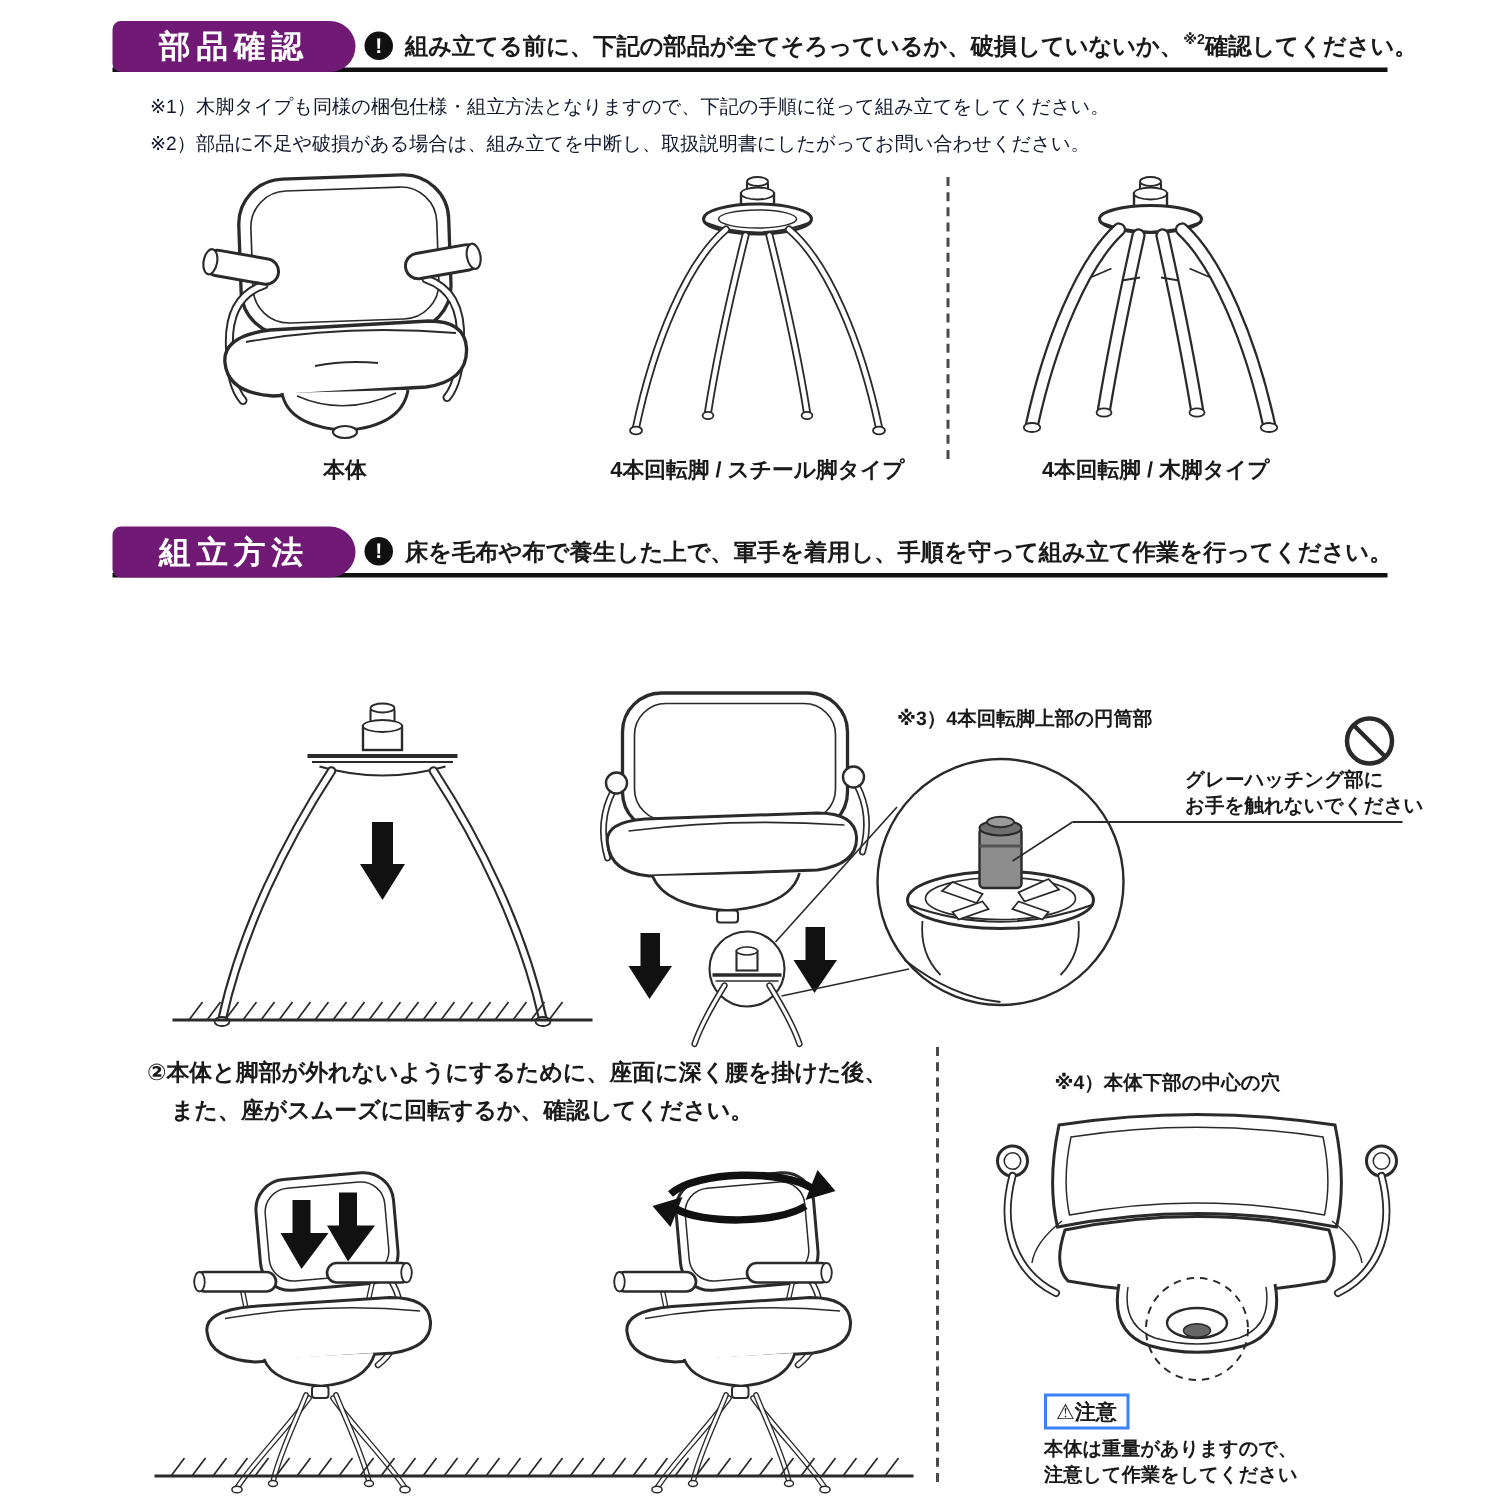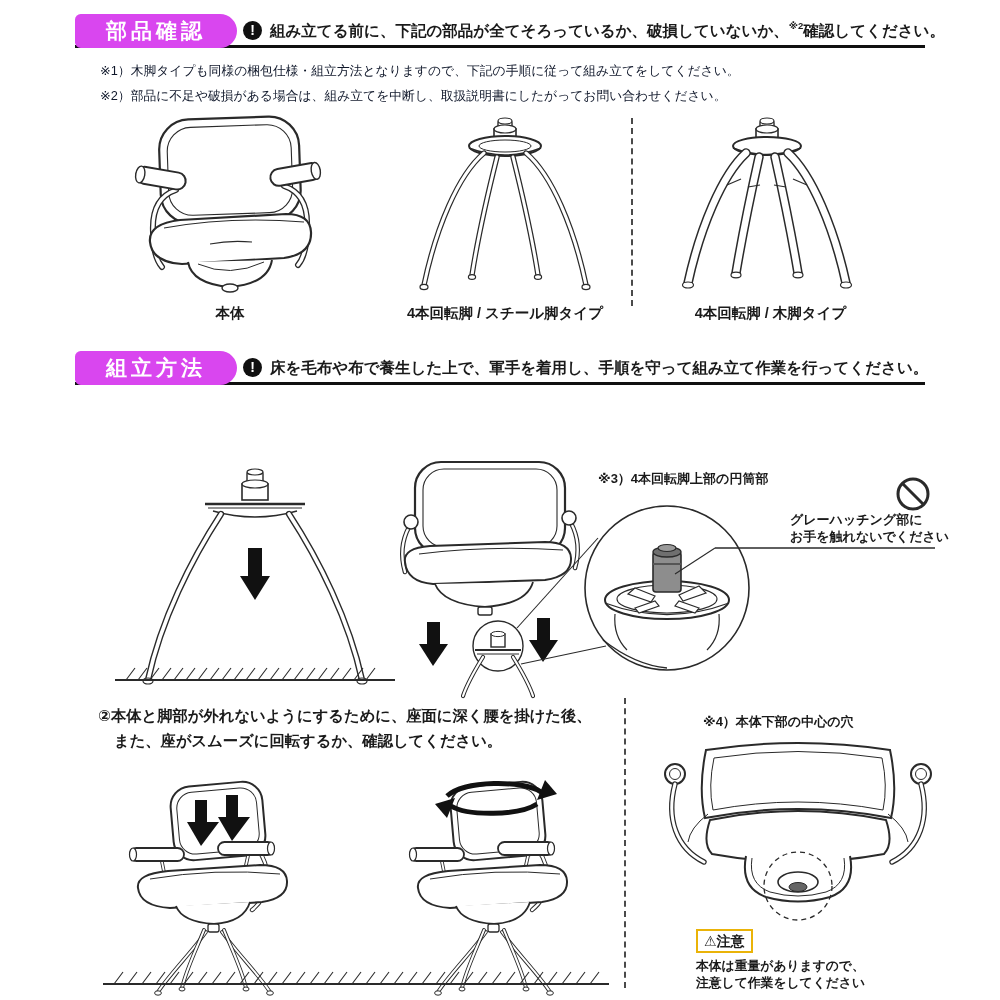--- a/index.html
+++ b/index.html
@@ -3,40 +3,40 @@
 <meta charset="utf-8">
 <style>
   html,body{margin:0;padding:0;}
   body{
     width:1000px;height:1000px;background:#fff;
     font-family:"Liberation Sans","DejaVu Sans",sans-serif;
     color:#1a1a1a;position:relative;overflow:hidden;
   }
   .abs{position:absolute;}
   .banner{
-    background:#d946ef;color:#fff;border-radius:6px 18px 18px 6px;
+    background:#701a75;color:#fff;border-radius:6px 18px 18px 6px;
     font-weight:bold;font-size:21px;letter-spacing:4px;
     display:flex;align-items:center;justify-content:center;
     width:162px;height:34px;z-index:3;
   }
   .rule{background:#101010;height:3px;z-index:2;}
   .notice{display:flex;align-items:flex-start;gap:8px;font-weight:bold;font-size:15.5px;white-space:nowrap;z-index:3;}
   .bang{
     width:19px;height:19px;border-radius:50%;background:#101010;color:#fff;
     font-weight:bold;font-size:14px;line-height:19px;text-align:center;flex:none;margin-top:0px;
   }
   .sup{font-size:9.5px;position:relative;top:-7px;font-weight:bold;letter-spacing:0;}
   .note{font-size:12.8px;font-weight:normal;color:#0f172a;}
   .plabel{font-size:14.5px;font-weight:bold;text-align:center;}
   .step{font-size:15.3px;font-weight:bold;line-height:26px;}
   .vdash{border-left:2px dashed #4a4a4a;width:0;}
   .small-label{font-size:13px;font-weight:bold;}
   .warn-text{font-size:13px;font-weight:bold;line-height:17px;}
   .caution-badge{
-    display:inline-block;border:2px solid #eab308;font-weight:bold;
+    display:inline-block;border:2px solid #3b82f6;font-weight:bold;
     font-size:14px;padding:0 6px;line-height:20px;
   }
   .caution-text{font-size:12.8px;font-weight:bold;line-height:17px;}
   svg{display:block;}
   .ln{fill:none;stroke:#2a2a2a;}
   .lo{fill:none;stroke:#2a2a2a;stroke-linecap:round;}
   .li{fill:none;stroke:#ffffff;stroke-linecap:round;}
   .wh{fill:#ffffff;stroke:#2a2a2a;}
   .blk{fill:#111;stroke:none;}
 </style>

